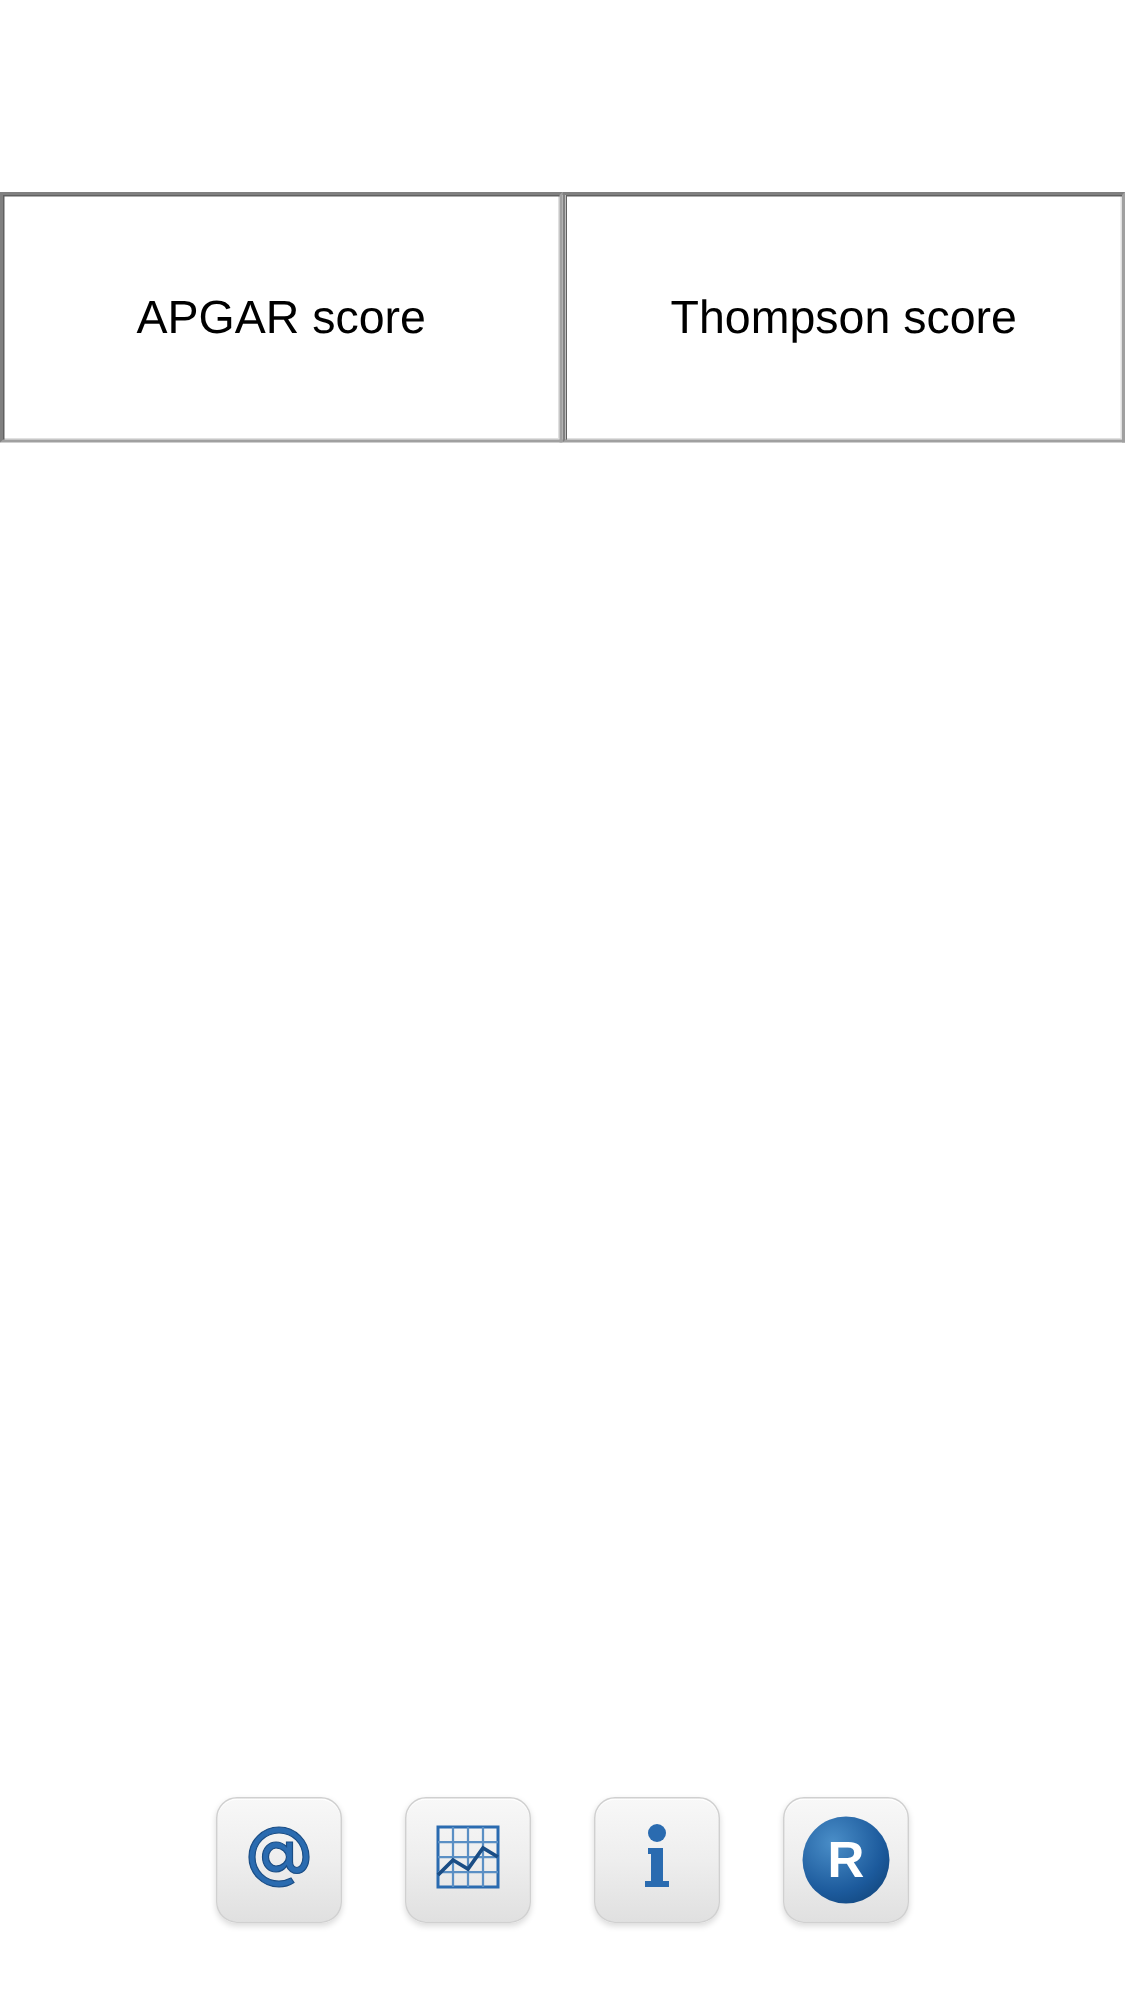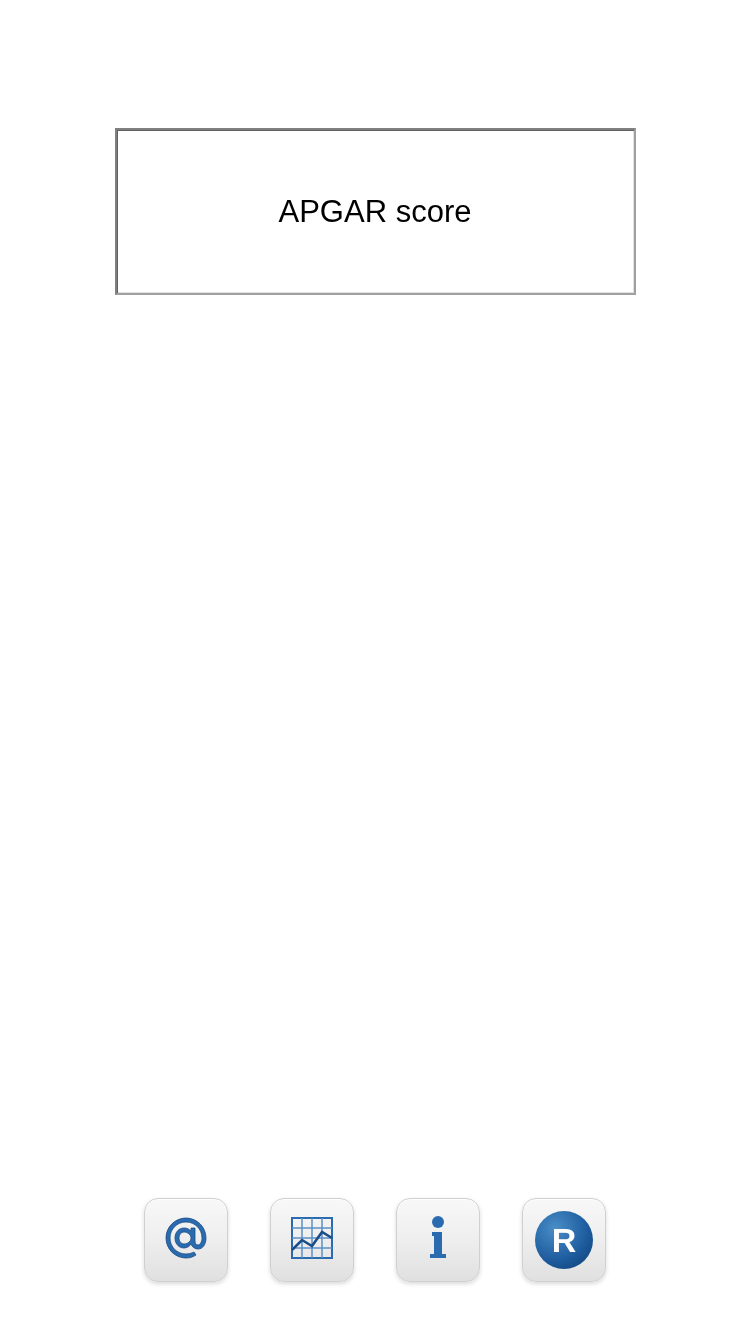--- a/index.html
+++ b/index.html
@@ -10,21 +10,21 @@
     body {
       width: 750px;
       height: 1334px;
       background: #ffffff;
       font-family: Verdana, Geneva, sans-serif;
       position: relative;
       overflow: hidden;
     }
     .main-container {
       display: flex;
-      flex-direction: column;
+      flex-direction: row;
       align-items: center;
       padding-top: 128px;
     }
     .menu-button {
       width: 521px;
       height: 167px;
       background: #ffffff;
       border: 2px solid #808080;
       border-top-color: #808080;
       border-left-color: #808080;
@@ -78,20 +78,23 @@
       font-family: Arial, sans-serif;
     }
   </style>
 </head>
 <body>
 
 <div class="main-container">
   <div class="menu-button">
     <span>APGAR score</span>
   </div>
+  <div class="menu-button">
+    <span>Thompson score</span>
+  </div>
 </div>
 
 <div class="toolbar">
   <div class="toolbar-button">
     <span>
       <svg viewBox="0 0 56 56">
         <path d="M 28 8 C 17 8 8 17 8 28 C 8 39 17 48 28 48 C 32 48 35 47 38 45 L 36 42 C 34 43 31 44 28 44 C 19 44 12 37 12 28 C 12 19 19 12 28 12 C 37 12 44 19 44 28 C 44 32 42 35 40 35 C 38 35 37 33 37 31 L 37 18 L 33 18 L 33 21 C 31 19 29 18 26 18 C 21 18 17 22 17 28 C 17 34 21 38 26 38 C 29 38 32 36 33 34 C 34 37 37 39 40 39 C 45 39 48 34 48 28 C 48 17 39 8 28 8 Z M 26 22 C 30 22 33 25 33 28 C 33 31 30 34 26 34 C 23 34 21 31 21 28 C 21 25 23 22 26 22 Z" fill="#2a6bb0" stroke="#1a4d85" stroke-width="0.8"></path>
       </svg>
     </span>
   </div>

